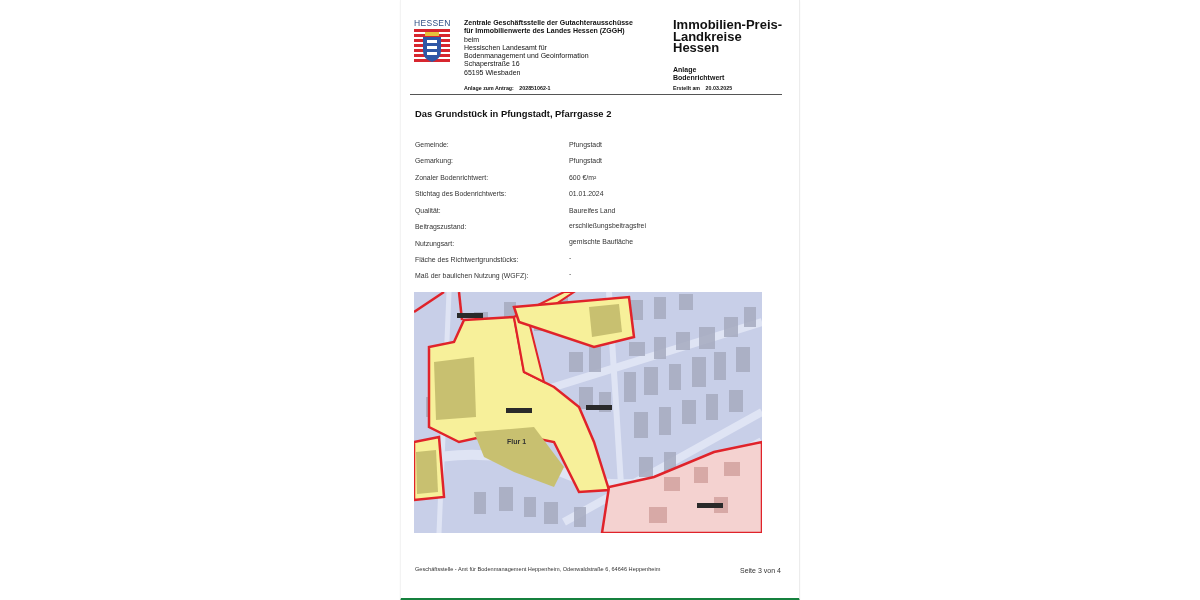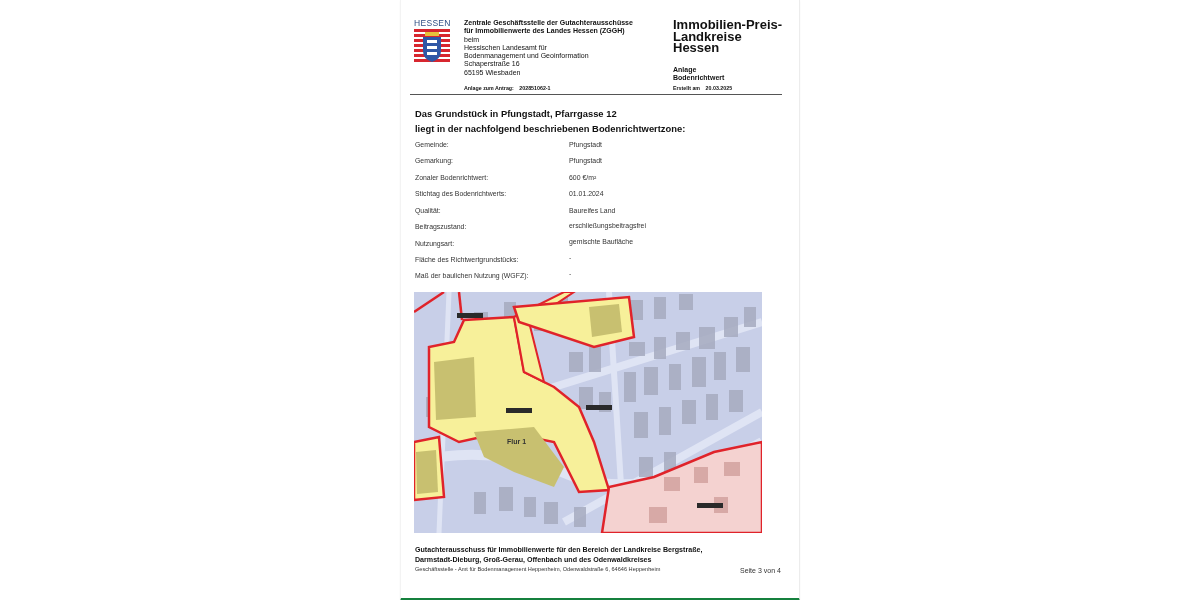--- a/index.html
+++ b/index.html
@@ -77,22 +77,21 @@
     <div>Bodenrichtwert</div>
   </div>
 
   <div class="abs erstellt">
     <span>Erstellt am</span>
     <span class="val">20.03.2025</span>
   </div>
 
   <div class="abs hr"></div>
 
-  <div class="abs heading" style="top:108px;">Das Grundstück in Pfungstadt, Pfarrgasse 12</div>
-  <div class="abs heading" style="top:123px;">liegt in der nachfolgend beschriebenen Bodenrichtwertzone:</div>
+  <div class="abs heading" style="top:108px;">Das Grundstück in Pfungstadt, Pfarrgasse 2</div>
 
   <div class="abs row-label" style="top:141px;">Gemeinde:</div>
   <div class="abs row-value" style="top:141px;">Pfungstadt</div>
   <div class="abs row-label" style="top:157px;">Gemarkung:</div>
   <div class="abs row-value" style="top:157px;">Pfungstadt</div>
   <div class="abs row-label" style="top:174px;">Zonaler Bodenrichtwert:</div>
   <div class="abs row-value" style="top:174px;">600  €/m²</div>
   <div class="abs row-label" style="top:190px;">Stichtag des Bodenrichtwerts:</div>
   <div class="abs row-value" style="top:190px;">01.01.2024</div>
   <div class="abs row-label" style="top:207px;">Qualität:</div>
@@ -180,20 +179,16 @@
       <path d="M45 0 L48 28" stroke="#e0232a" stroke-width="2.5" fill="none"></path>
 
       <rect x="43" y="21" width="26" height="5" class="lbl"></rect>
       <rect x="92" y="116" width="26" height="5" class="lbl"></rect>
       <rect x="172" y="113" width="26" height="5" class="lbl"></rect>
       <rect x="283" y="211" width="26" height="5" class="lbl"></rect>
       <text x="93" y="152" font-family="Liberation Sans, sans-serif" font-size="7" font-weight="bold" fill="#333">Flur 1</text>
     </svg>
   </div>
 
-  <div class="abs footer-title">
-    <div>Gutachterausschuss für Immobilienwerte für den Bereich der Landkreise Bergstraße,</div>
-    <div>Darmstadt-Dieburg, Groß-Gerau, Offenbach und des Odenwaldkreises</div>
-  </div>
   <div class="abs footer-sub">Geschäftsstelle - Amt für Bodenmanagement Heppenheim, Odenwaldstraße 6, 64646 Heppenheim</div>
   <div class="abs pagenum">Seite 3 von 4</div>
 
 </div>
 
 </body></html>

